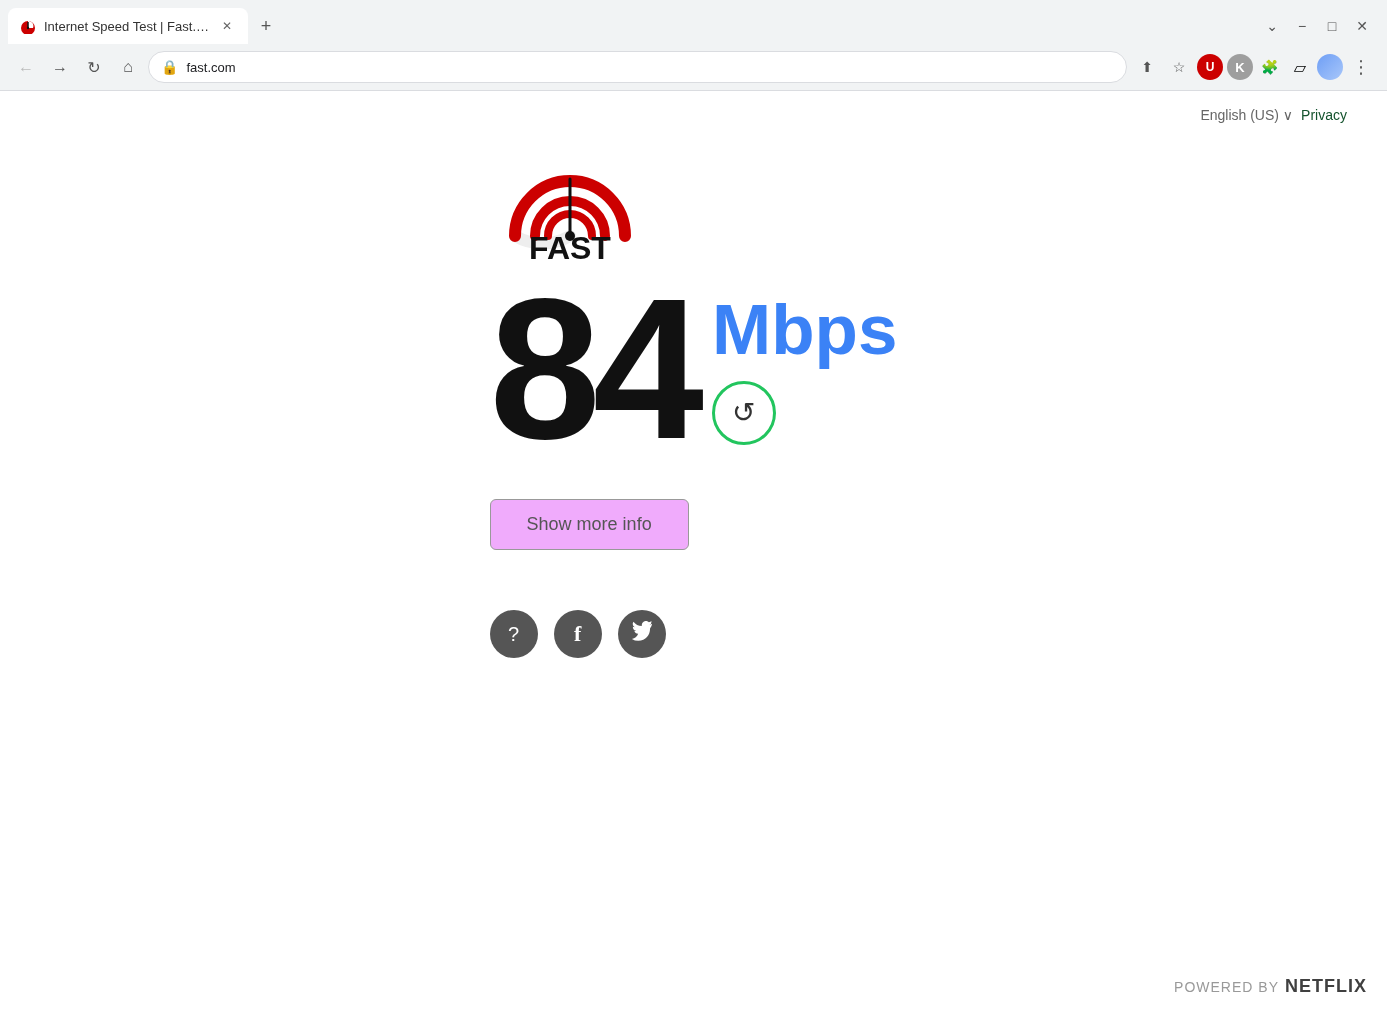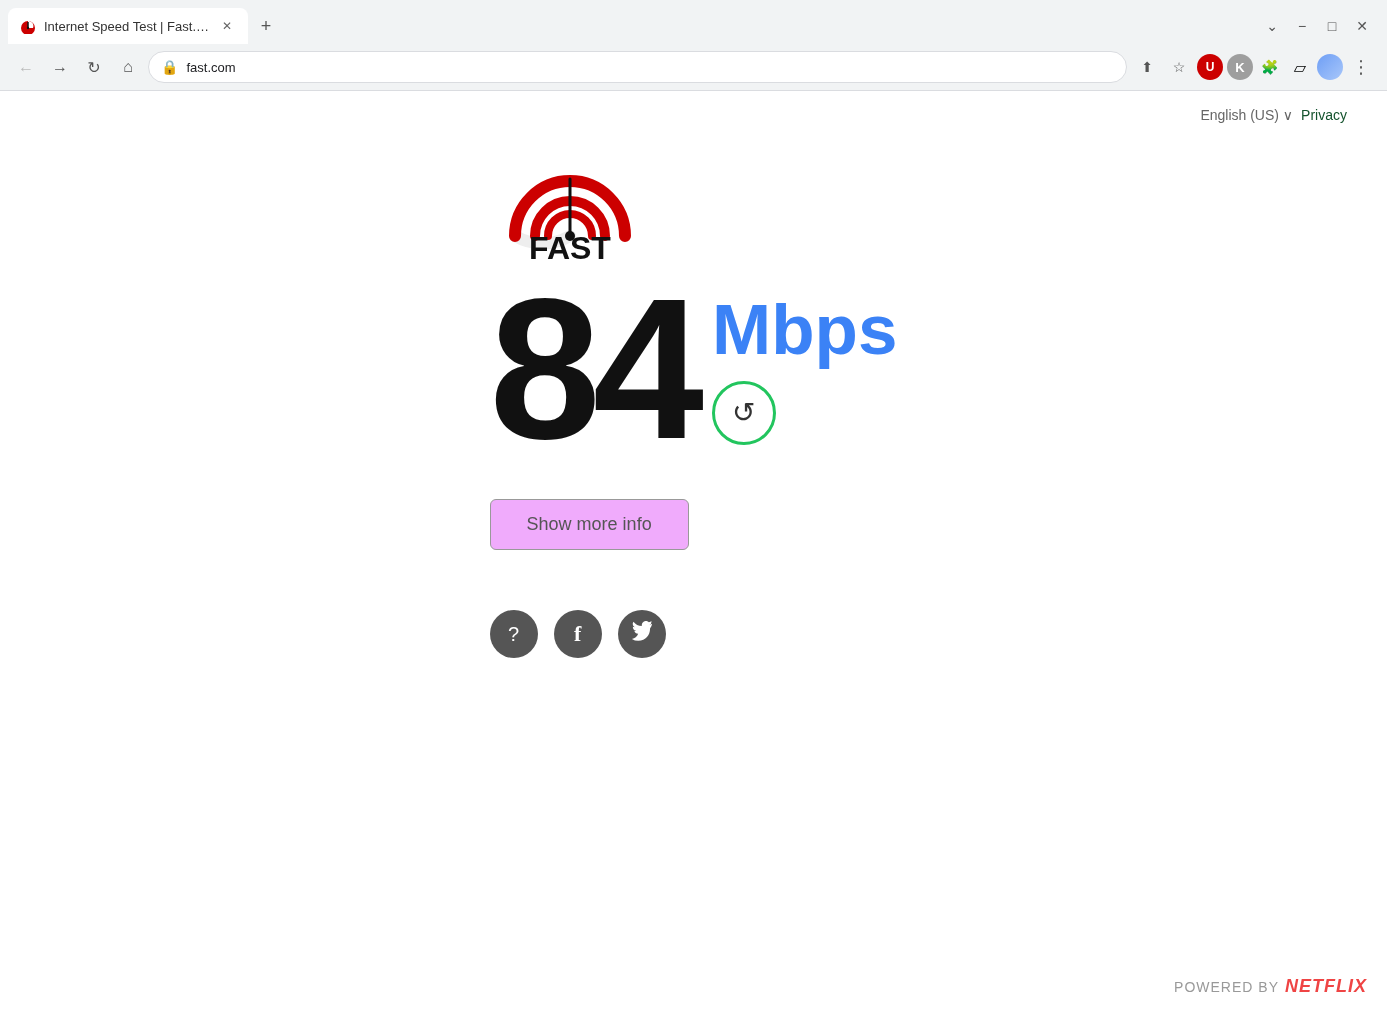--- a/index.html
+++ b/index.html
@@ -301,22 +301,21 @@
     }
     .powered-text {
       font-size: 14px;
       color: #999;
       text-transform: uppercase;
       letter-spacing: 1px;
     }
     .netflix-logo {
       font-size: 18px;
       font-weight: bold;
-      color: #ef4444;
-      font-style: italic;
+      color: #404040;
       letter-spacing: 1px;
     }
 
     
     .logo-svg { display: block; }
   </style>
 </head>
 <body>
 
 <div class="browser-chrome">

